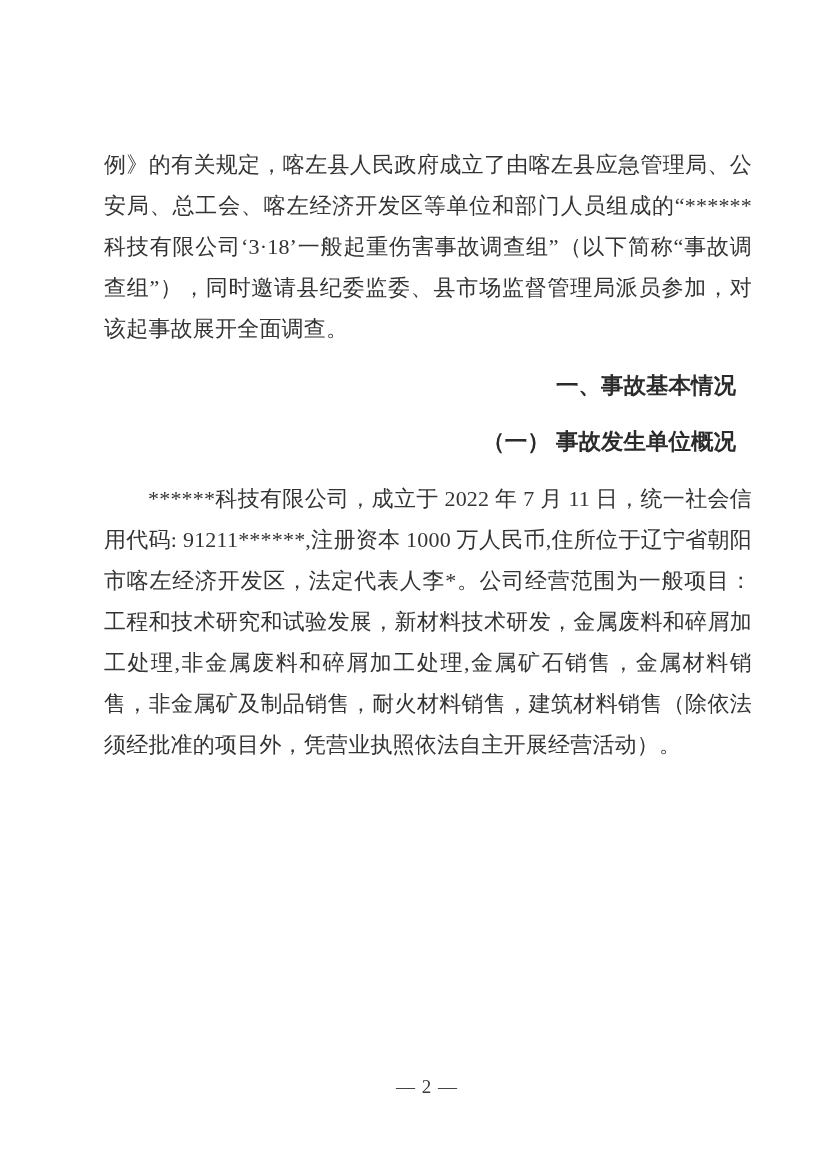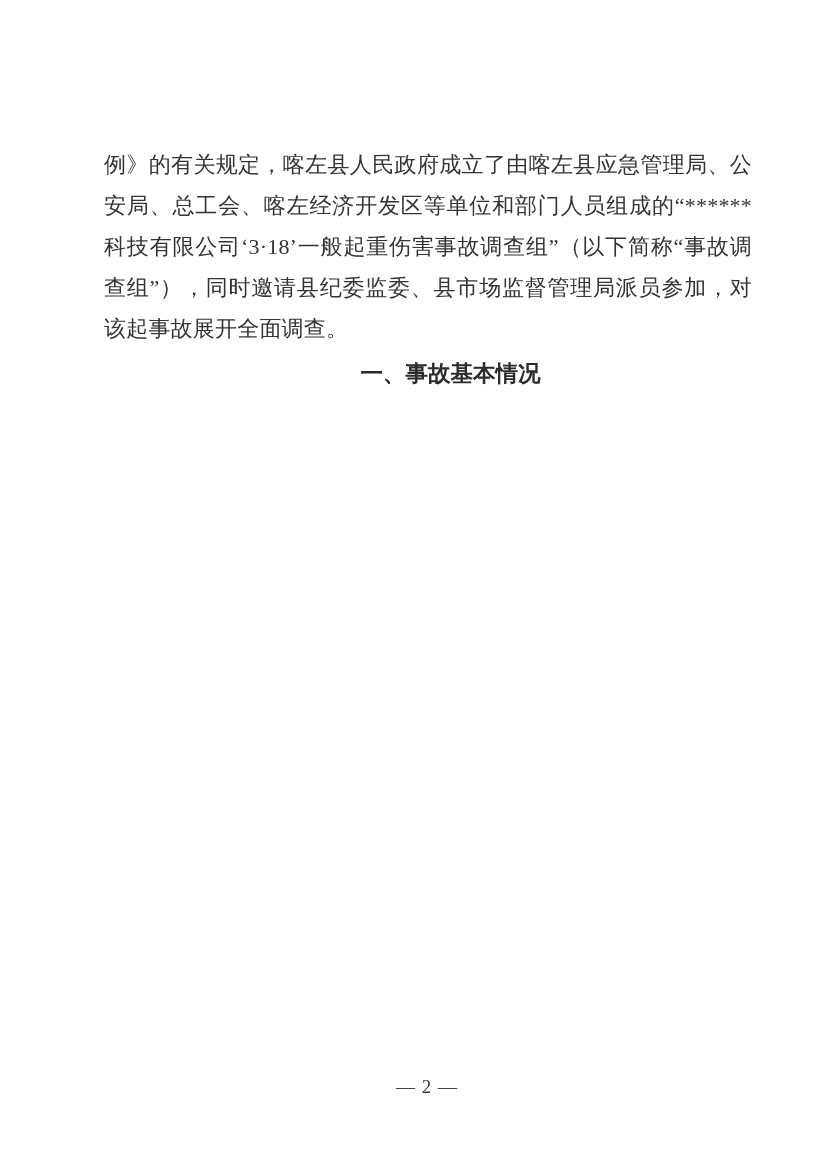--- a/index.html
+++ b/index.html
@@ -30,45 +30,47 @@
     line-height: 40.9px;
     text-align: justify;
     text-indent: 2em;
     color: #333333;
     letter-spacing: 0.2px;
   }
   .para.no-indent {
     text-indent: 0;
   }
   .heading-1, .heading-2 {
-    margin: 4px;
+    margin: 16px;
     font-family: "Liberation Sans", "DejaVu Sans", sans-serif;
     font-size: 22.5px;
     font-weight: 700;
     line-height: 40.9px;
     text-indent: 2em;
     color: #2b2b2b;
-    text-align: center;
+    text-align: right;
   }
   .footer {
     position: absolute;
     left: 0;
     right: 0;
     top: 1076px;
     text-align: center;
     font-size: 19px;
     color: #3a3a3a;
     letter-spacing: 1px;
   }
 </style>
 </head>
 <body>
 
 <div class="page">
   <div class="doc-body">
     <p class="para no-indent">例》的有关规定，喀左县人民政府成立了由喀左县应急管理局、公安局、总工会、喀左经济开发区等单位和部门人员组成的“******科技有限公司‘3·18’一般起重伤害事故调查组”（以下简称“事故调查组”），同时邀请县纪委监委、县市场监督管理局派员参加，对该起事故展开全面调查。</p>
     <h2 class="heading-1">一、事故基本情况</h2>
+    <h3 class="heading-2">（一） 事故发生单位概况</h3>
+    <p class="para">******科技有限公司，成立于 2022 年 7 月 11 日，统一社会信用代码: 91211******,注册资本 1000 万人民币,住所位于辽宁省朝阳市喀左经济开发区，法定代表人李*。公司经营范围为一般项目：工程和技术研究和试验发展，新材料技术研发，金属废料和碎屑加工处理,非金属废料和碎屑加工处理,金属矿石销售，金属材料销售，非金属矿及制品销售，耐火材料销售，建筑材料销售（除依法须经批准的项目外，凭营业执照依法自主开展经营活动）。</p>
   </div>
 
   <div class="footer">
     <span>— 2 —</span>
   </div>
 </div>
 
 </body></html>

